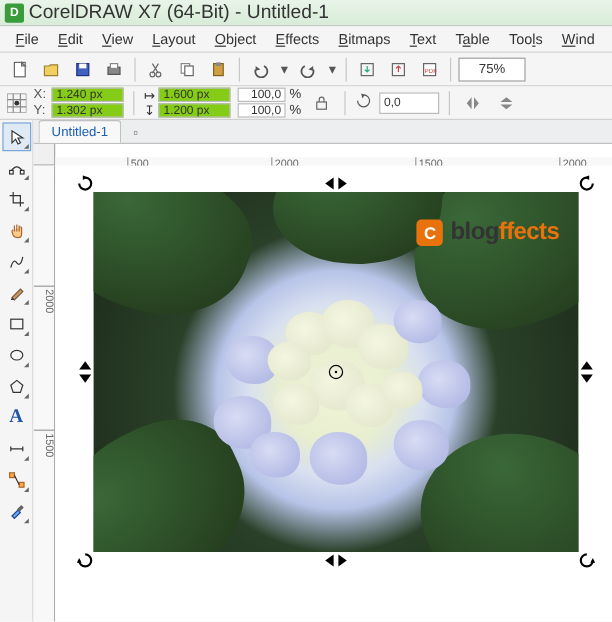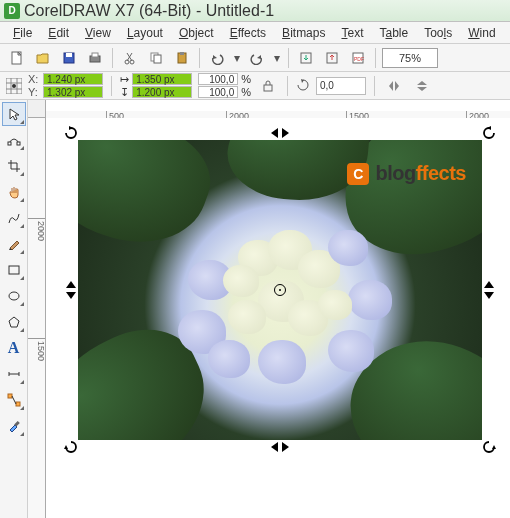--- a/index.html
+++ b/index.html
@@ -183,21 +183,21 @@
       </div>
     <div class="coord-row">
         <span class="coord-lbl">Y:</span>
         <span class="coord-val">1.302 px</span>
       </div>
   </div>
   <div class="tsep"></div>
   <div class="coord">
     <div class="coord-row">
         <span>↦</span>
-        <span class="coord-val">1.350 px</span>
+        <span class="coord-val">1.600 px</span>
       </div>
     <div class="coord-row">
         <span>↧</span>
         <span class="coord-val">1.200 px</span>
       </div>
   </div>
   <div class="coord">
     <div class="coord-row">
         <span class="pct-val">100,0</span>
         <span>%</span>
@@ -310,20 +310,24 @@
     <div class="tool">
         <svg width="14" height="14">
           <path d="M3 11 L8 6 L10 8 L5 13 Z" fill="#6af" stroke="#248"></path>
           <rect x="9" y="2" width="3" height="5" fill="#666" transform="rotate(45 10 4)"></rect>
         </svg>
         <span class="corner"></span>
       </div>
   </div>
 
   <div class="canvas-wrap">
+    <div class="doctab-row">
+      <div class="doctab">Untitled-1</div>
+      <div class="newtab">▫</div>
+    </div>
     <div class="ruler-row">
       <div class="ruler-corner"></div>
       <div class="ruler-h">
         <span class="tick" style="left:60px">500</span>
         <span class="tick" style="left:180px">2000</span>
         <span class="tick" style="left:300px">1500</span>
         <span class="tick" style="left:420px">2000</span>
       </div>
     </div>
     <div class="canvas-row">

